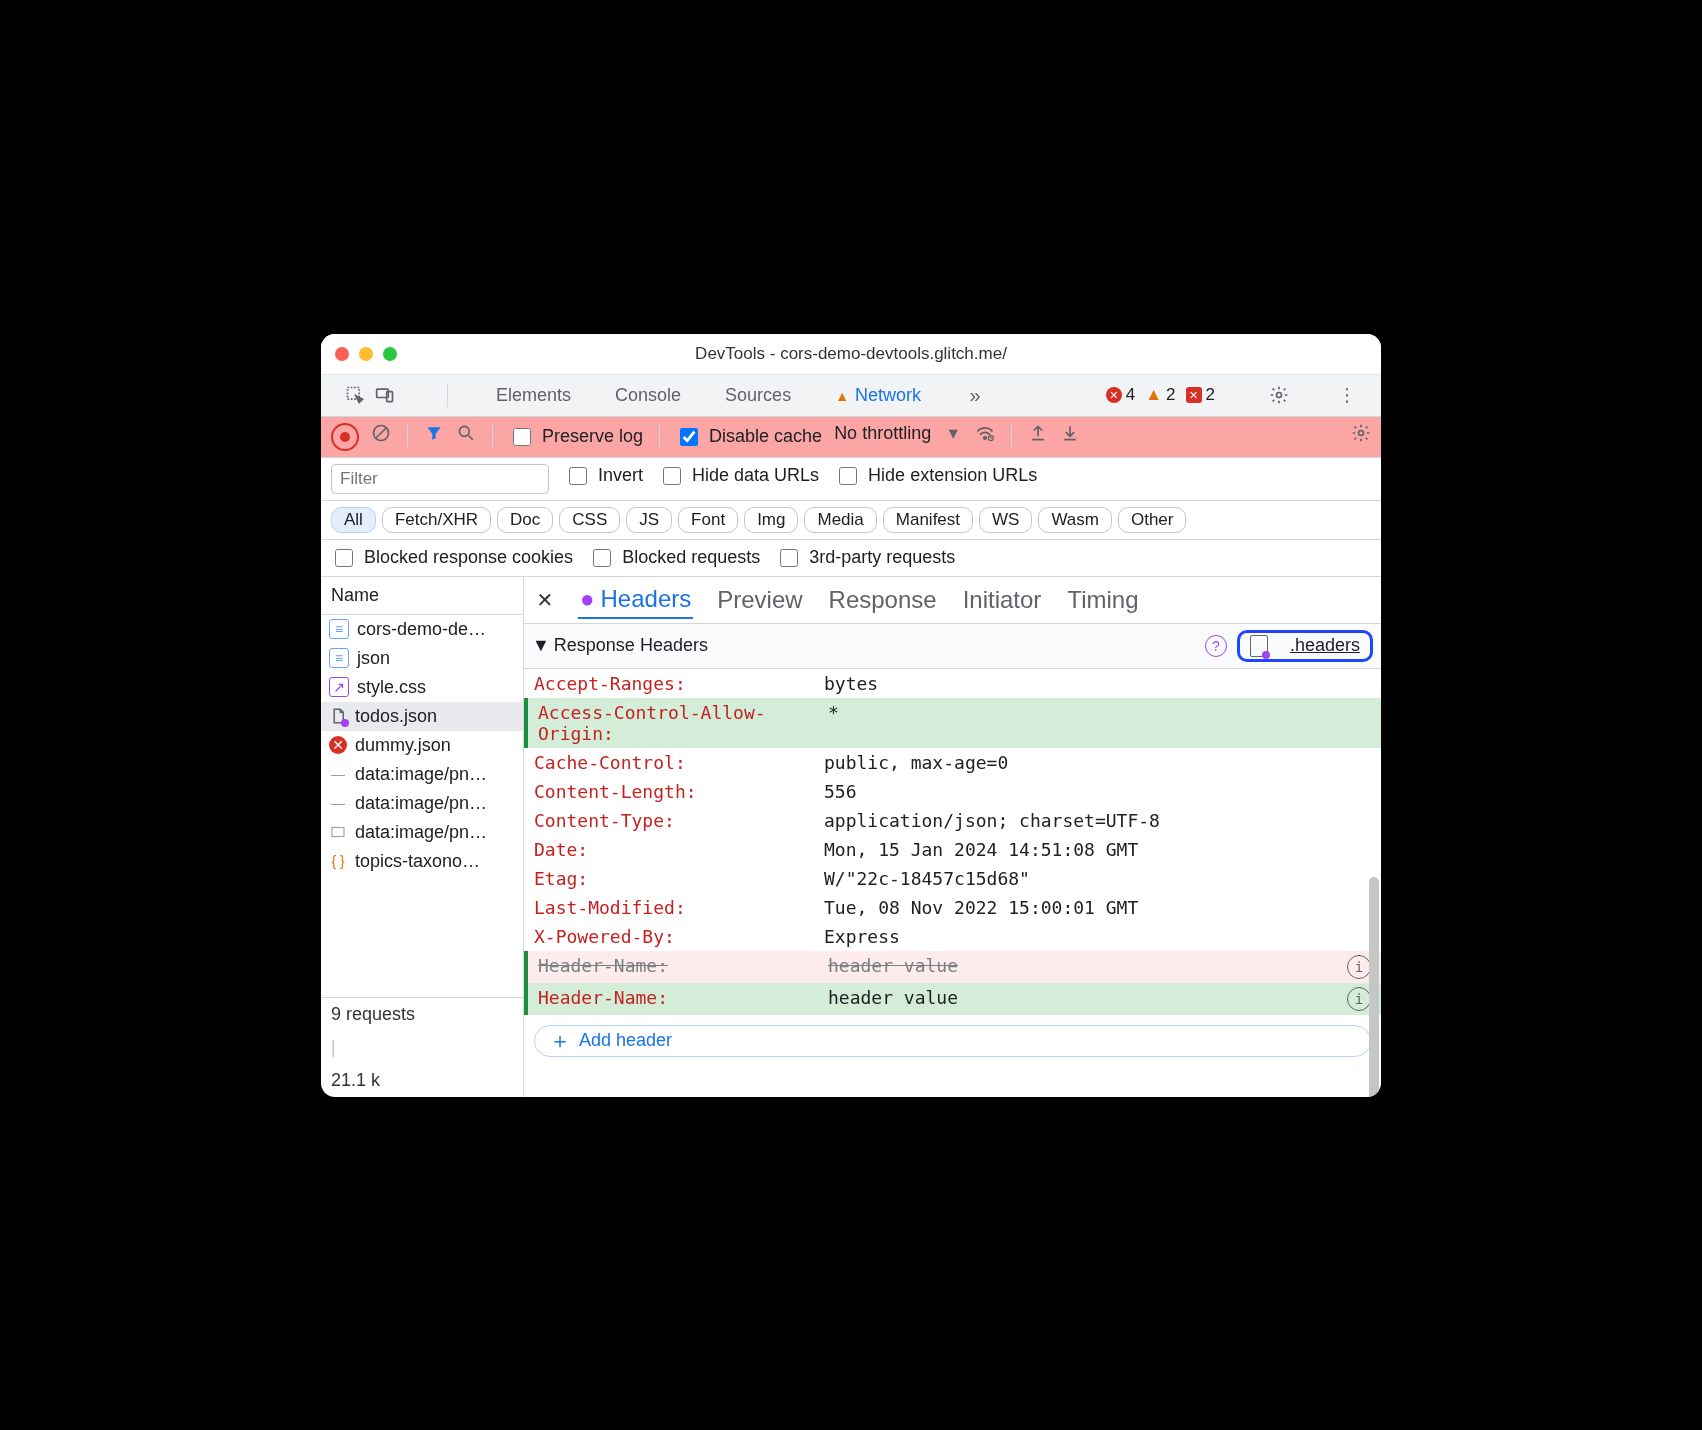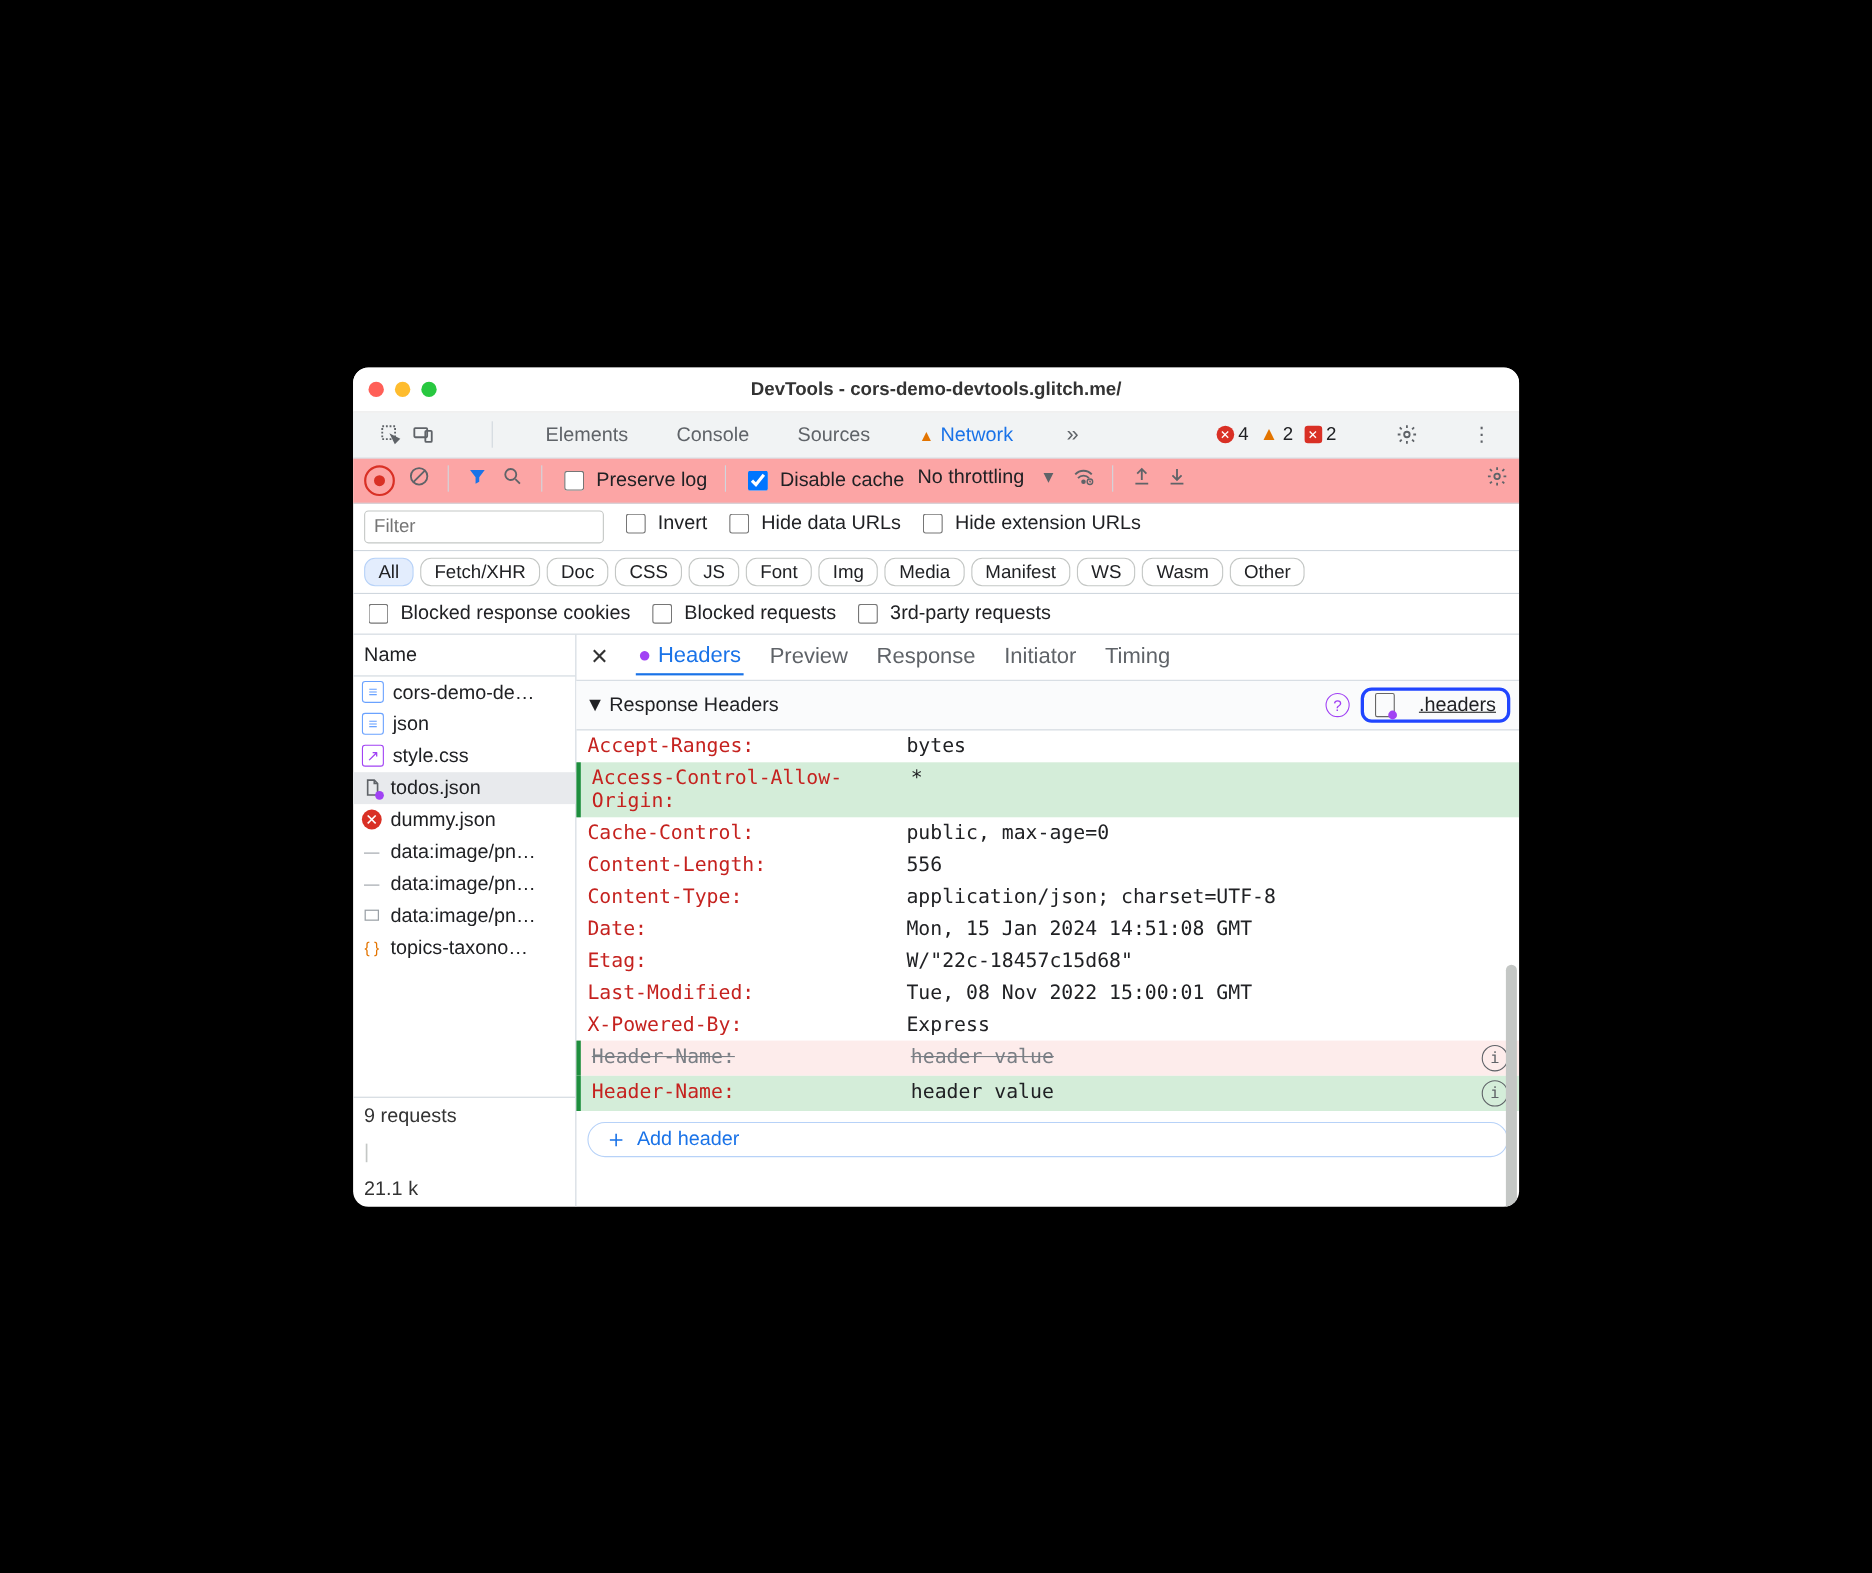--- a/index.html
+++ b/index.html
@@ -39,21 +39,21 @@
     background:#fff; border-bottom:1px solid #e6e6e6;
     position:relative;
   }
   .traffic{display:flex;gap:10px;margin-left:14px}
   .traffic span{width:14px;height:14px;border-radius:50%;display:block}
   .tl-close{background:#ff5f57}
   .tl-min{background:#febc2e}
   .tl-max{background:#28c840}
   .titlebar .title{
     position:absolute; left:0; right:0; text-align:center;
-    font-weight:700; color:#333; font-size:17px;
+    font-weight:400; color:#333; font-size:17px;
   }
   
   .tabs{
     display:flex;align-items:center;gap:44px;
     padding:6px 24px;
     border-bottom:1px solid var(--border);
     background:var(--panel);
   }
   .tabs .left-icons{display:flex;gap:10px;margin-right:4px}
   .ico{
@@ -113,21 +113,21 @@
   .ri.jsonOverride .d{position:absolute;bottom:-2px;right:-2px;width:8px;height:8px;border-radius:50%;background:#a142f4}
   .ri.err{background:var(--red);color:#fff;border-radius:50%}
   .ri.data{color:#9aa0a6}
   .ri.json2{color:#e37400}
   .status{
     border-top:1px solid var(--border);padding:6px 10px;display:flex;gap:12px;font-size:18px;color:#333;flex-direction:column;
   }
   
   .dtabs{display:flex;align-items:center;gap:22px;padding:4px 10px;border-bottom:1px solid var(--border)}
   .dtabs .close{font-size:20px;color:#333;width:22px;text-align:center}
-  .dtab{color:var(--muted);padding:4px 2px;font-size:20px}
+  .dtab{color:var(--muted);padding:4px 2px;font-size:24px}
   .dtab.active{color:var(--blue);border-bottom:2px solid var(--blue)}
   .dtab .bullet{color:#a142f4;margin-right:6px}
   
   .rhdr{
     display:flex;align-items:center;padding:6px 8px;border-bottom:1px solid var(--border);
     background:#fafbfc;
   }
   .rhdr .caret{margin-right:4px}
   .rhdr .title{font-weight:400}
   .rhdr .grow{flex:1}

